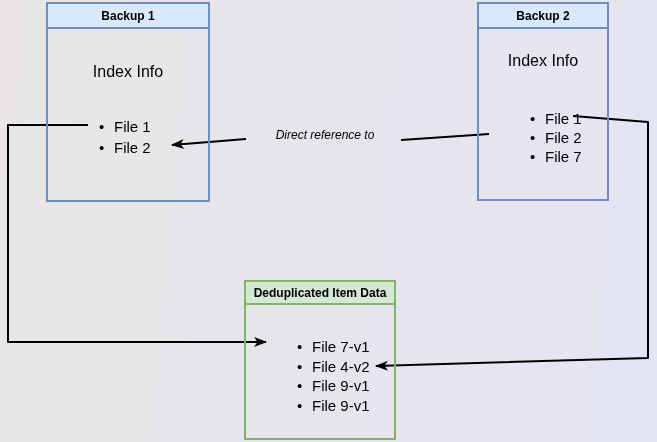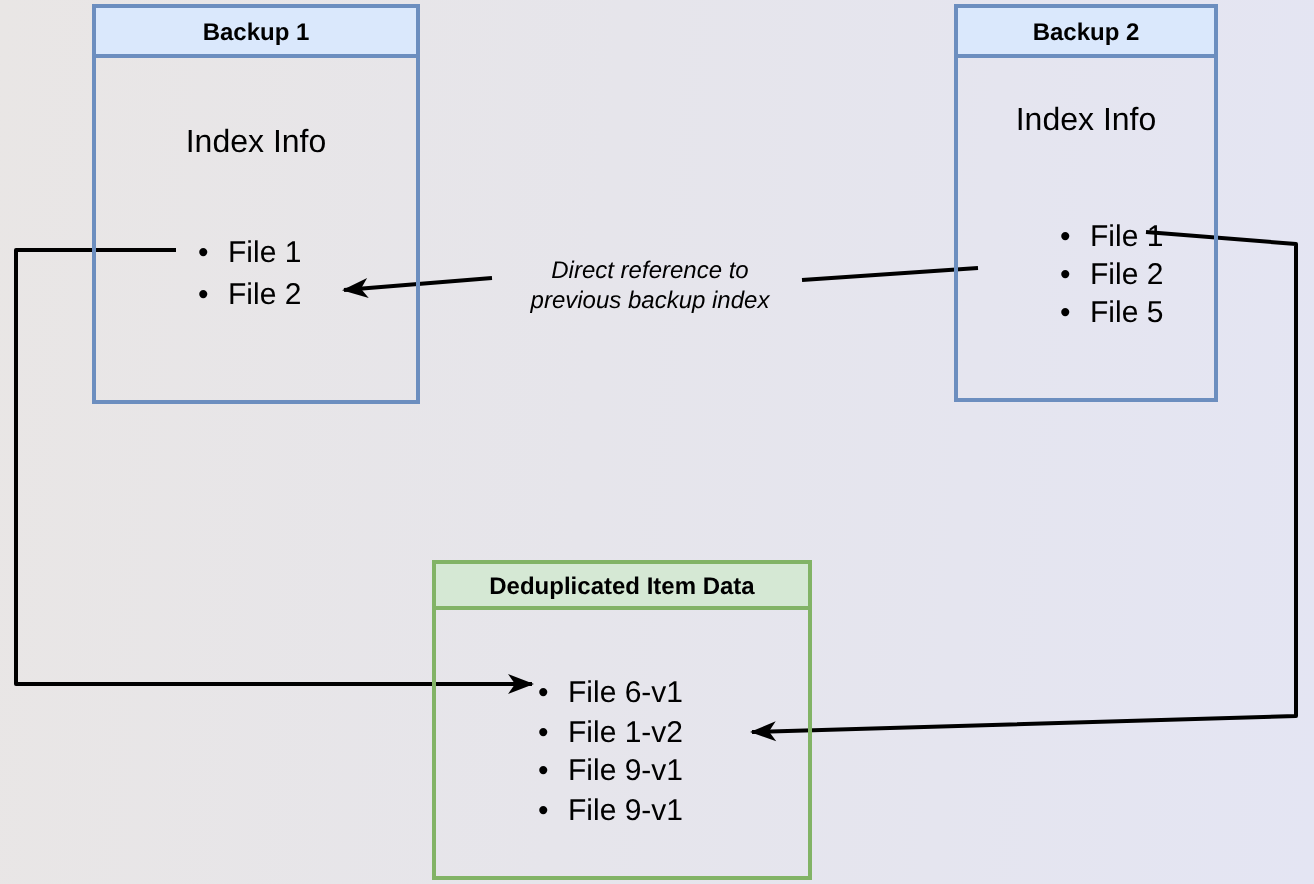--- a/index.html
+++ b/index.html
@@ -97,34 +97,33 @@
   </div>
 
   <div class="box blue" style="left:437px; top:2px; width:132px; height:199px;margin-left:40px;">
     <div class="box-header">
       <span>Backup 2</span>
     </div>
     <div class="subtitle" style="top:48px;">Index Info</div>
     <ul class="files" id="backup2-files">
       <li>File 1</li>
       <li>File 2</li>
-      <li>File 5</li>
+      <li>File 7</li>
     </ul>
   </div>
 
-  <div class="box green" style="left:216px; top:280px; width:190px; height:160px;">
+  <div class="box green" style="left:244px; top:280px; width:152px; height:160px;">
     <div class="box-header">
       <span>Deduplicated Item Data</span>
     </div>
     <ul class="files" id="dedup-files">
-      <li>File 6-v1</li>
-      <li>File 1-v2</li>
+      <li>File 7-v1</li>
+      <li>File 4-v2</li>
       <li>File 9-v1</li>
       <li>File 9-v1</li>
     </ul>
   </div>
 
   <div class="ref-label">
     <div>Direct reference to</div>
-    <div>previous backup index</div>
   </div>
 
 </div>
 
 </body></html>

